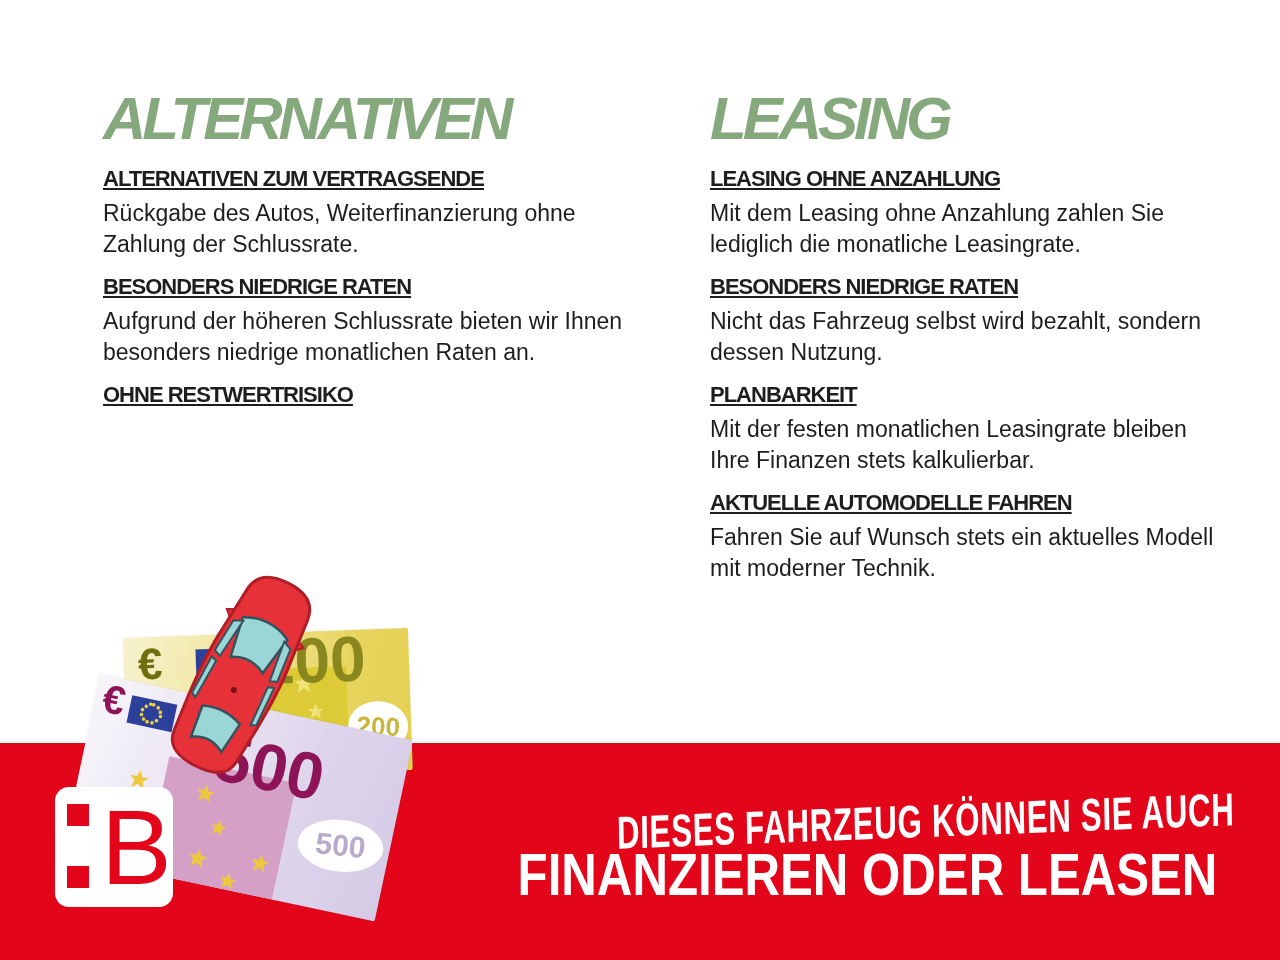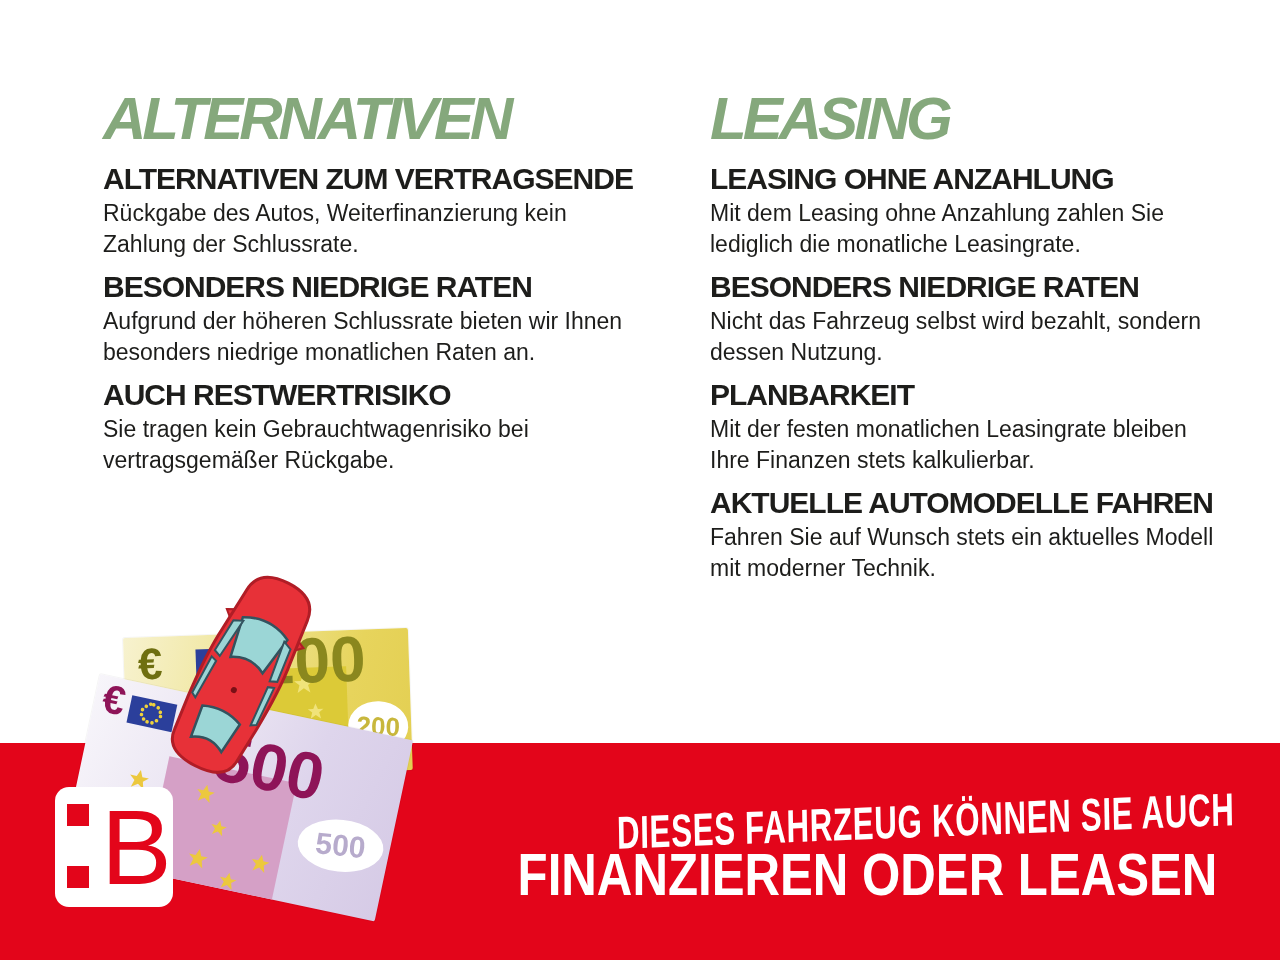--- a/index.html
+++ b/index.html
@@ -12,22 +12,22 @@
   
   .columns{position:absolute;left:103px;top:86px;display:flex;gap:17px;z-index:5;}
   .col{width:590px;}
   .col-title{
     margin:0 0 10px 0;
     font-size:60px;line-height:66px;font-weight:bold;font-style:italic;
     letter-spacing:-4px;color:#85a87c;white-space:nowrap;
   }
   .section{margin:0 0 10px 0;}
   .section h2{
-    margin:0;font-size:30px;line-height:34px;font-weight:bold;
-    letter-spacing:-1px;white-space:nowrap;color:#1d1d1b;
+    margin:0;font-size:22px;line-height:34px;font-weight:bold;
+    letter-spacing:-1px;white-space:nowrap;color:#1d1d1b;text-decoration:underline;
   }
   .section p{
     margin:2px 0 0 0;font-size:23px;line-height:31px;
     white-space:pre;color:#1d1d1b;
   }
   
   .banner{position:absolute;left:0;top:743px;width:1280px;height:217px;background:#e3051a;z-index:1;}
   .banner-line1{
     position:absolute;right:45px;top:38px;color:#ffffff;font-weight:bold;
     font-size:46px;line-height:56px;letter-spacing:1px;white-space:nowrap;
@@ -79,32 +79,30 @@
 </style>
 </head>
 <body>
 
 <div class="columns">
 
   <section class="col">
     <h1 class="col-title">ALTERNATIVEN</h1>
     <div class="section">
       <h2>ALTERNATIVEN ZUM VERTRAGSENDE</h2>
-      <p>Rückgabe des Autos, Weiterfinanzierung kein
+      <p>Rückgabe des Autos, Weiterfinanzierung ohne
 Zahlung der Schlussrate.</p>
     </div>
     <div class="section">
       <h2>BESONDERS NIEDRIGE RATEN</h2>
       <p>Aufgrund der höheren Schlussrate bieten wir Ihnen
 besonders niedrige monatlichen Raten an.</p>
     </div>
     <div class="section">
-      <h2>AUCH RESTWERTRISIKO</h2>
-      <p>Sie tragen kein Gebrauchtwagenrisiko bei
-vertragsgemäßer Rückgabe.</p>
+      <h2>OHNE RESTWERTRISIKO</h2>
     </div>
   </section>
 
   <section class="col">
     <h1 class="col-title">LEASING</h1>
     <div class="section">
       <h2>LEASING OHNE ANZAHLUNG</h2>
       <p>Mit dem Leasing ohne Anzahlung zahlen Sie
 lediglich die monatliche Leasingrate.</p>
     </div>

